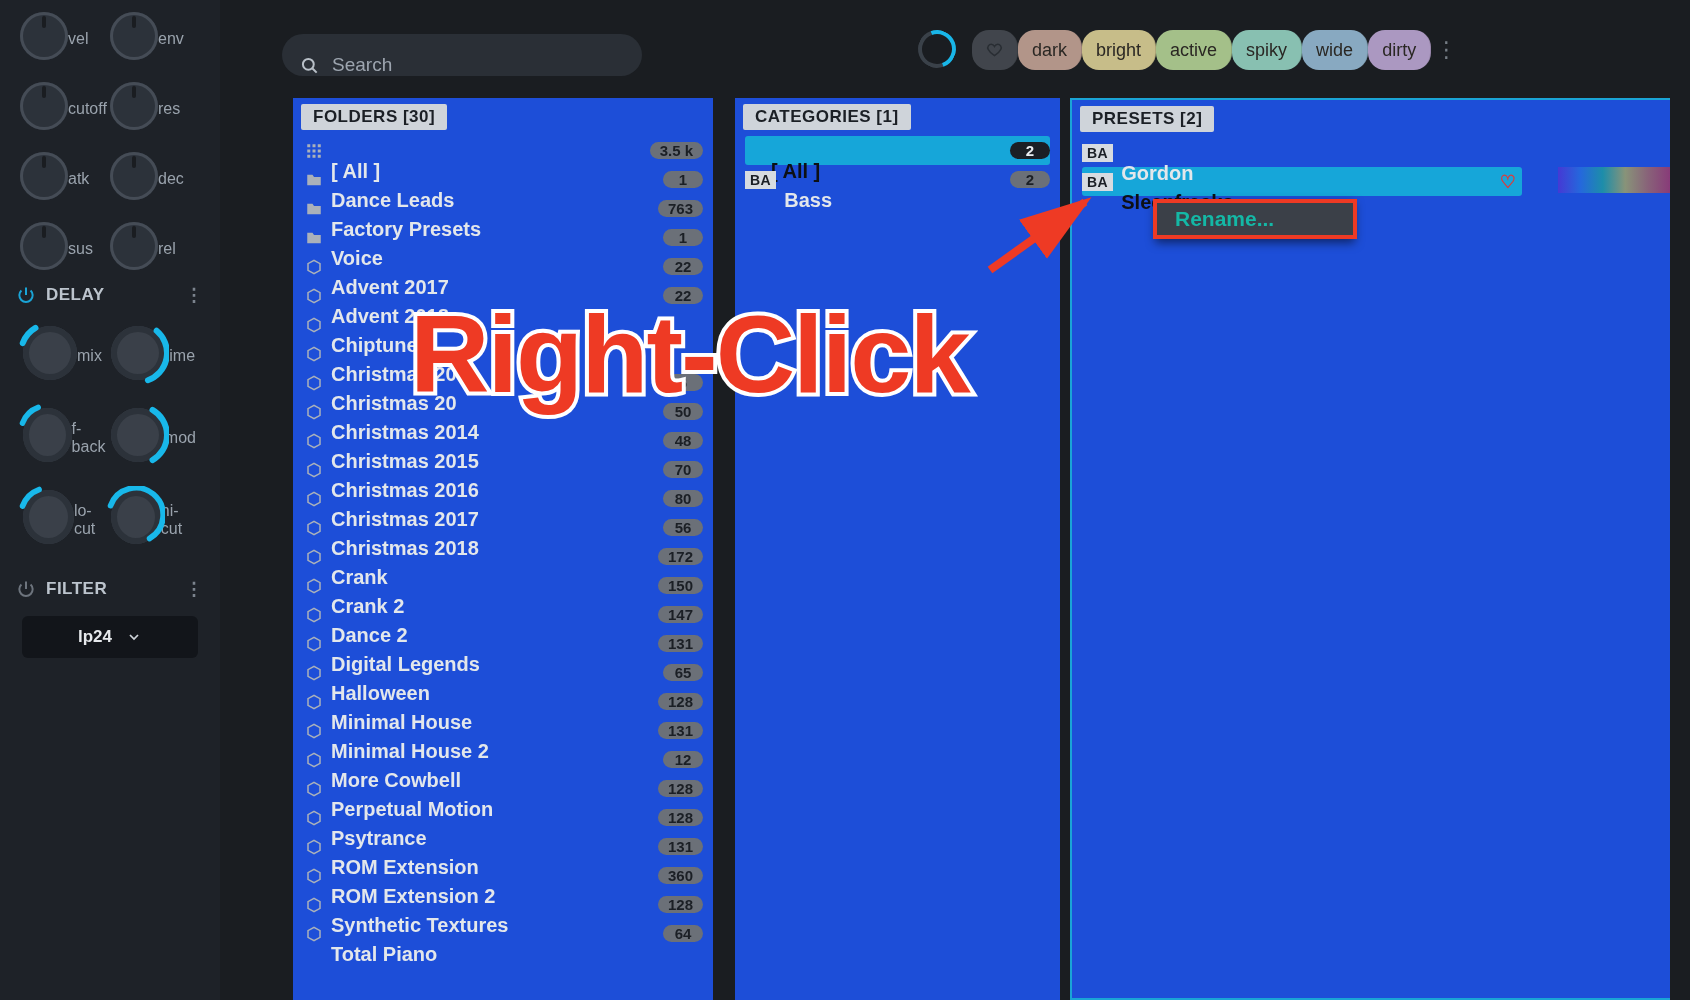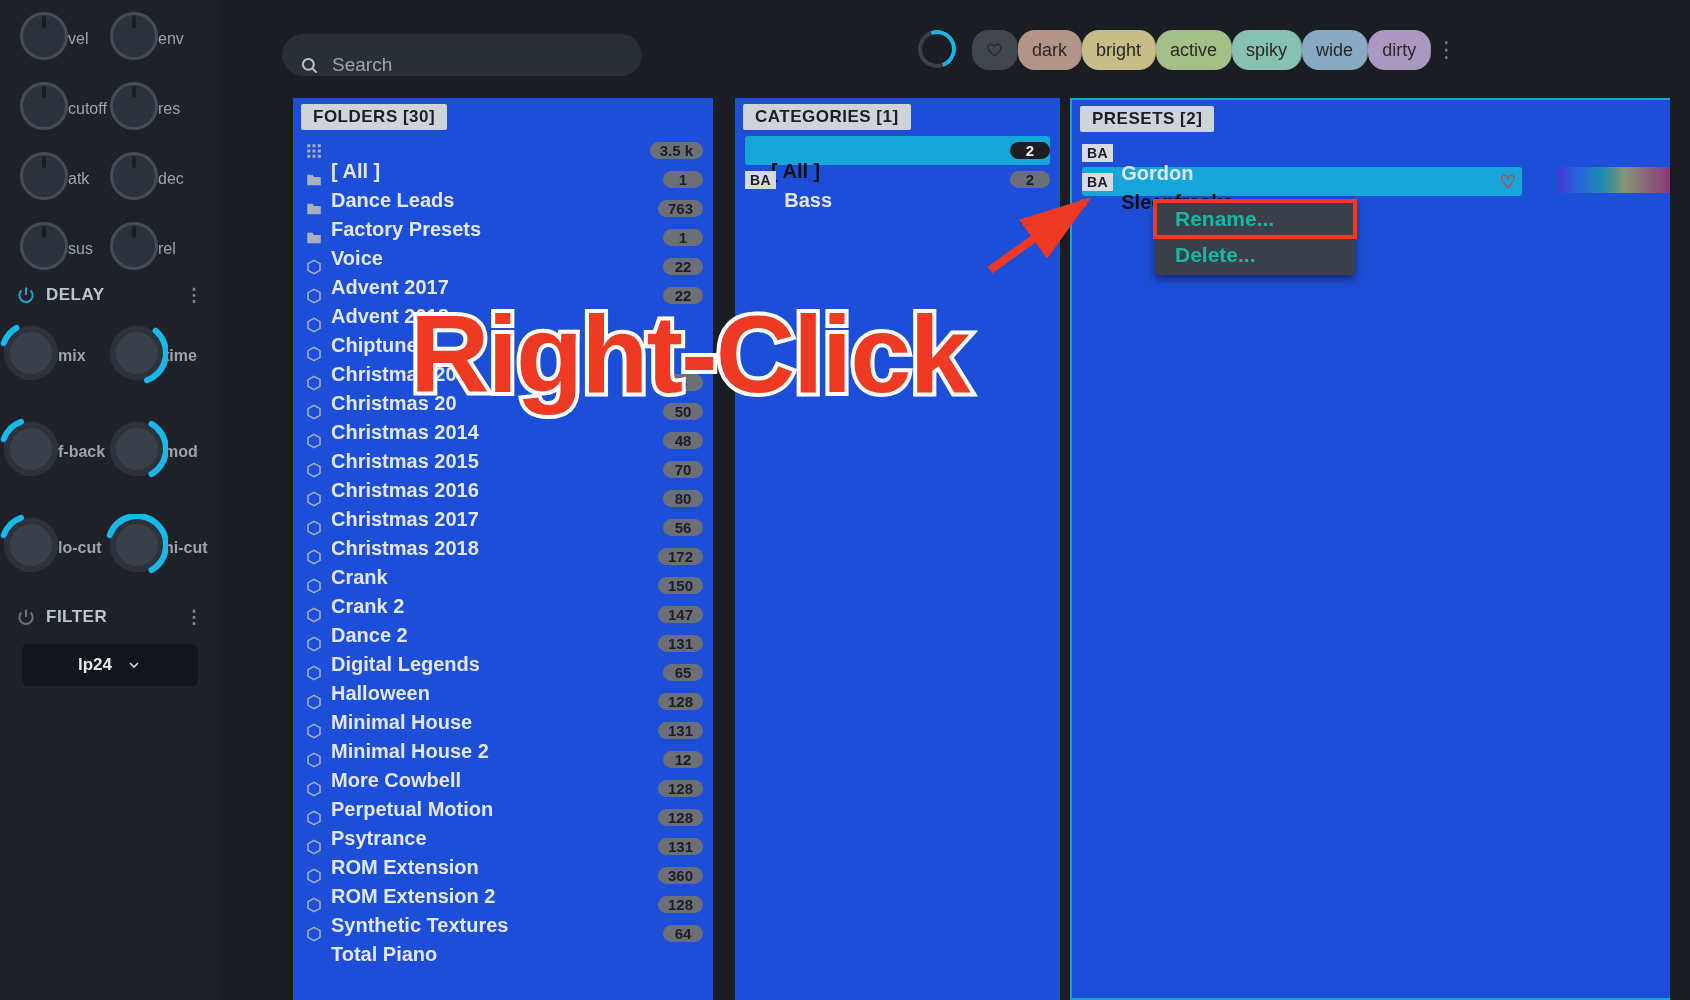--- a/index.html
+++ b/index.html
@@ -9,21 +9,21 @@
 .side { position: absolute; left: 0; top: 0; width: 220px; height: 100%; background: #1e2228; padding-top: 12px; }
 .knob-grid { display: grid; grid-template-columns: 1fr 1fr; row-gap: 22px; padding: 0 20px; }
 .knob-cell { display: flex; flex-direction: row; align-items: center; }
 .knob { width: 48px; height: 48px; border-radius: 50%; background: #2c323a; position: relative; box-shadow: inset 0 0 0 3px #454c56; }
 .knob::after { content: ""; position: absolute; width: 4px; height: 12px; background: #1a1d21; left: 50%; top: 4px; transform: translateX(-50%); border-radius: 2px; }
 .knob-cell .lbl { margin-top: 6px; font-size: 16px; color: #9aa3ad; }
 .section-hdr { display: flex; align-items: center; padding: 14px 16px 10px 16px; font-weight: 600; color: #bcc4cd; font-size: 17px; letter-spacing: .5px; }
 .pwr-icon { width: 20px; height: 20px; margin-right: 10px; display: inline-flex; align-items: center; justify-content: center; }
 .more-icon { margin-left: auto; color: #7b838d; font-size: 18px; letter-spacing: 1px; }
 .dropdown { margin: 6px 22px 14px 22px; background: #12151a; color: #e6e9ec; font-weight: 600; font-size: 17px; border-radius: 6px; height: 42px; display: flex; align-items: center; justify-content: center; gap: 14px; }
-.delay-knobs { display: grid; grid-template-columns: 1fr 1fr; row-gap: 42px; padding: 10px 4px 20px; font-weight: bold; }
+.delay-knobs { display: grid; grid-template-columns: 1fr 1fr; row-gap: 28px; padding: 10px 23px 20px; }
 .knob2 { width: 54px; height: 54px; border-radius: 50%; background: #3a4049; position: relative; box-shadow: inset 0 0 0 6px #2c323a; }
 .knob2 svg { position: absolute; inset: -4px; }
 
 
 .topbar { position: absolute; left: 282px; top: 32px; right: 10px; height: 46px; display: flex; align-items: center; }
 .search { width: 360px; height: 42px; background: #2a2f36; border-radius: 22px; display: flex; align-items: flex-end; padding: 0 18px; color: #9da5af; font-size: 19px; }
 .search .glass { margin-right: 12px; }
 .dial-mini { position: absolute; left: 918px; top: 30px; width: 38px; height: 38px; border-radius: 50%; border: 4px solid #3a4149; border-top-color: #19b6e8; border-right-color: #19b6e8; transform: rotate(25deg); }
 .tagbar { position: absolute; left: 972px; top: 30px; display: flex; height: 40px; border-radius: 3px; overflow: hidden; opacity: .80; }
 .tag { display: flex; align-items: center; justify-content: center; font-size: 18px; color: #2e2a24; padding: 0 14px; border-right: 1px solid rgba(0,0,0,.12); border-radius: 17px; }
@@ -489,21 +489,20 @@
        <span class="badge">BA</span>
        <span class="name">Sleepfreaks</span>
        <span class="heart">♡</span>
      </div>
     </div>
   <div class="rainbow"></div>
 </div>
 
 <div class="ctx" id="ctx">
     <div class="item hl">Rename...</div>
-    <div class="item ">Delete...</div>
   </div>
 
 <svg class="anno-arrow" viewBox="0 0 130 90">
   <defs>
       <marker id="ah" markerWidth="10" markerHeight="10" refX="8" refY="3" orient="auto">
         <path d="M0 0L9 3L0 6z" fill="#ee3a24"></path>
       </marker>
     </defs>
   <path d="M10 80 L105 12" stroke="#ee3a24" stroke-width="8" marker-end="url(#ah)"></path>
 </svg>

